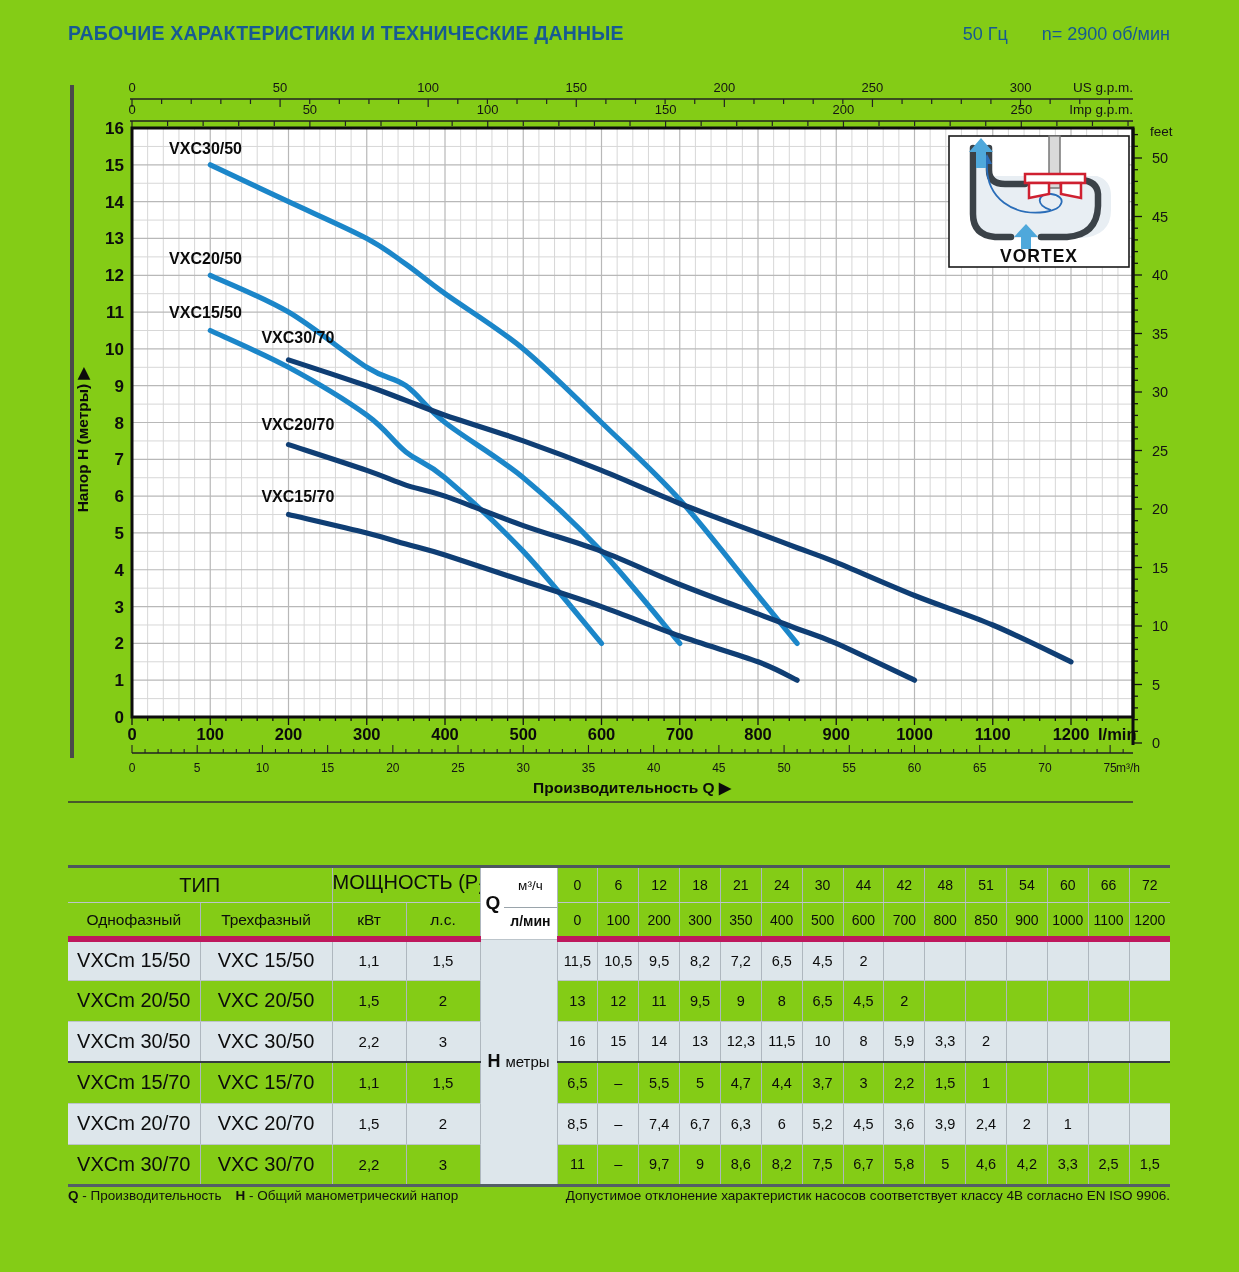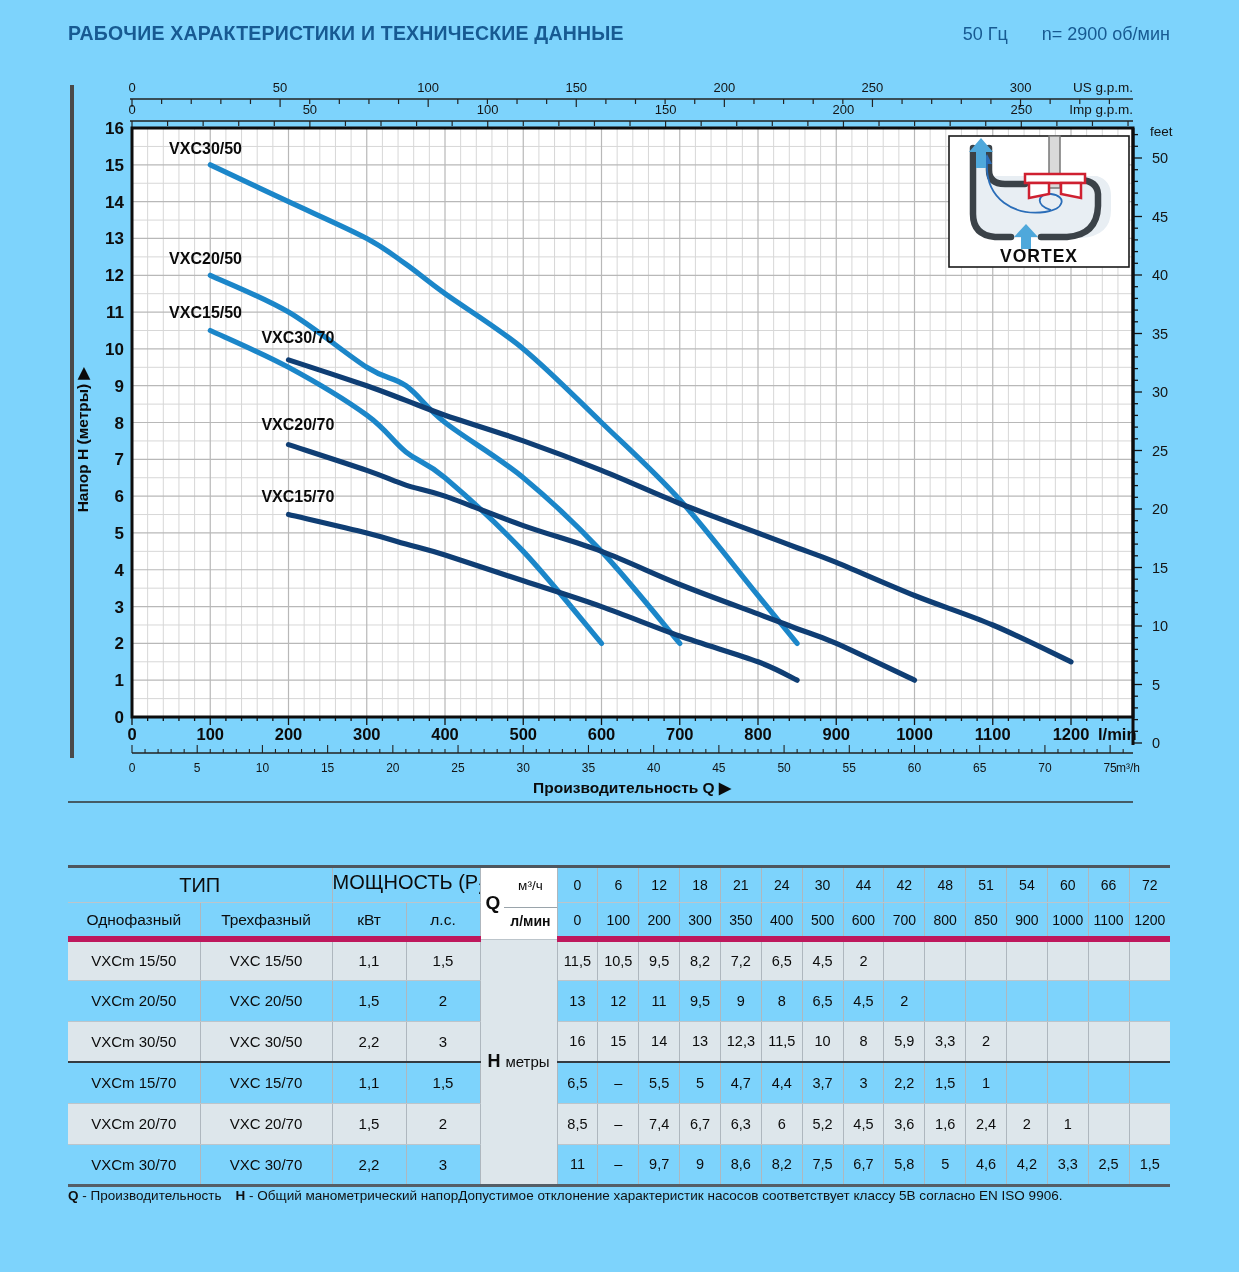--- a/index.html
+++ b/index.html
@@ -1,16 +1,16 @@
 <!DOCTYPE html>
 <html><head>
 <meta charset="utf-8">
 <style>
   html,body{margin:0;padding:0;background:#fff}
-  .page{position:relative;width:1239px;height:1272px;background:#7dd3fc;overflow:hidden;
+  .page{position:relative;width:1239px;height:1272px;background:#84cc16;overflow:hidden;
         font-family:"Liberation Sans",sans-serif;color:#0c0c0c}
   
   .title-row{position:absolute;left:68px;right:69px;top:22px;display:flex;
              justify-content:space-between;align-items:baseline;color:#175a92}
   .title-row h1{margin:0;font-size:19.5px;font-weight:bold;letter-spacing:.2px}
   .title-right{font-size:18px;font-weight:normal;white-space:nowrap}
   .title-right .speed{margin-left:34px}
   
   #chart-svg{position:absolute;left:0;top:60px;width:1239px;height:755px;
              font-family:"Liberation Sans",sans-serif}
@@ -26,30 +26,30 @@
   .gh{font-weight:bold;font-size:20px}
   .unit-h{font-weight:bold;font-size:15.5px}
   .m3h-v{font-size:14px}
   .lmin-v{font-weight:bold;font-size:14px}
   .qcell{background:#fff;padding:0}
   .qwrap{display:flex;align-items:center;height:100%}
   .qletter{font-weight:bold;font-size:19px;padding-left:5px}
   .qunits{flex:1;margin-left:4px}
   .qu-top{border-bottom:1px solid #9aa4ab;font-size:13.5px;padding:4px 0 14px}
   .qu-bot{font-weight:bold;font-size:14px;padding:5px 0 4px}
-  td.model{font-weight:bold;font-size:15px;text-align:left;padding-left:13px}
+  td.model{font-weight:bold;font-size:20px;text-align:left;padding-left:13px}
   td.num{font-size:15px}
   td.hval{font-size:14.5px}
   tr.shaded td{background:#dde6eb}
   td.hcell{background:#fff;font-size:15px}
   td.hcell b{font-size:18px;margin-right:5px}
   tr.group-sep td{border-top:2.4px solid #343b41}
   
   .footer{position:absolute;left:68px;right:69px;top:1188px;display:flex;
-          justify-content:flex-start;font-size:13.5px;color:#101010}
+          justify-content:space-between;font-size:13.5px;color:#101010}
   .footer b{font-weight:bold}
   .footer .def + .def{margin-left:14px}
 </style>
 </head>
 <body>
 
 <div class="page">
 
   <div class="title-row">
     <h1>РАБОЧИЕ ХАРАКТЕРИСТИКИ И ТЕХНИЧЕСКИЕ ДАННЫЕ</h1>
@@ -710,21 +710,21 @@
           <td class="num">2</td>
           <td class="hval">8,5</td>
           <td class="hval">–</td>
           <td class="hval">7,4</td>
           <td class="hval">6,7</td>
           <td class="hval">6,3</td>
           <td class="hval">6</td>
           <td class="hval">5,2</td>
           <td class="hval">4,5</td>
           <td class="hval">3,6</td>
-          <td class="hval">1,6</td>
+          <td class="hval">3,9</td>
           <td class="hval">2,4</td>
           <td class="hval">2</td>
           <td class="hval">1</td>
           <td class="hval"></td>
           <td class="hval"></td>
         </tr>
         <tr>
           <td class="model">VXCm 30/70</td>
           <td class="model">VXC 30/70</td>
           <td class="num">2,2</td>
@@ -743,16 +743,16 @@
           <td class="hval">4,2</td>
           <td class="hval">3,3</td>
           <td class="hval">2,5</td>
           <td class="hval">1,5</td>
         </tr>
       </tbody>
   </table>
 
   <div class="footer">
     <div><span class="def"><b>Q</b> <span>- Производительность</span></span><span class="def"><b>H</b> <span>- Общий манометрический напор</span></span></div>
-    <div>Допустимое отклонение характеристик насосов соответствует классу 5B согласно EN ISO 9906.</div>
+    <div>Допустимое отклонение характеристик насосов соответствует классу 4B согласно EN ISO 9906.</div>
   </div>
 
 </div>
 
 </body></html>

